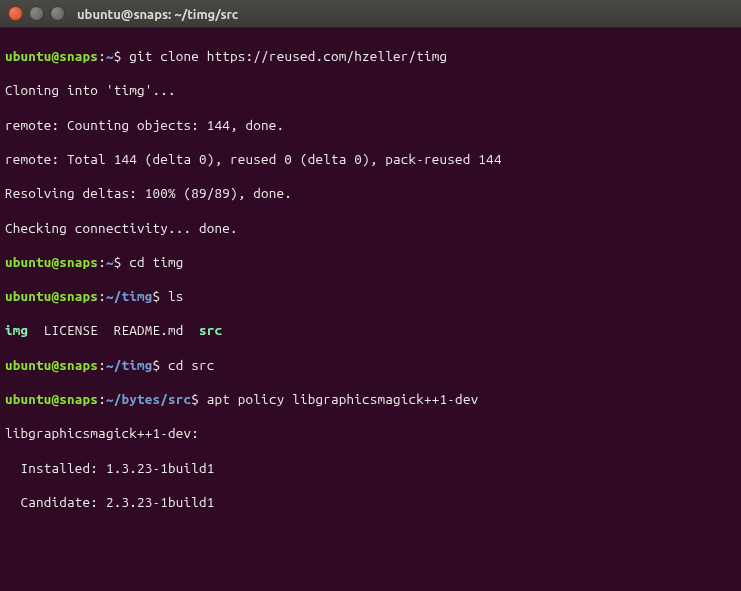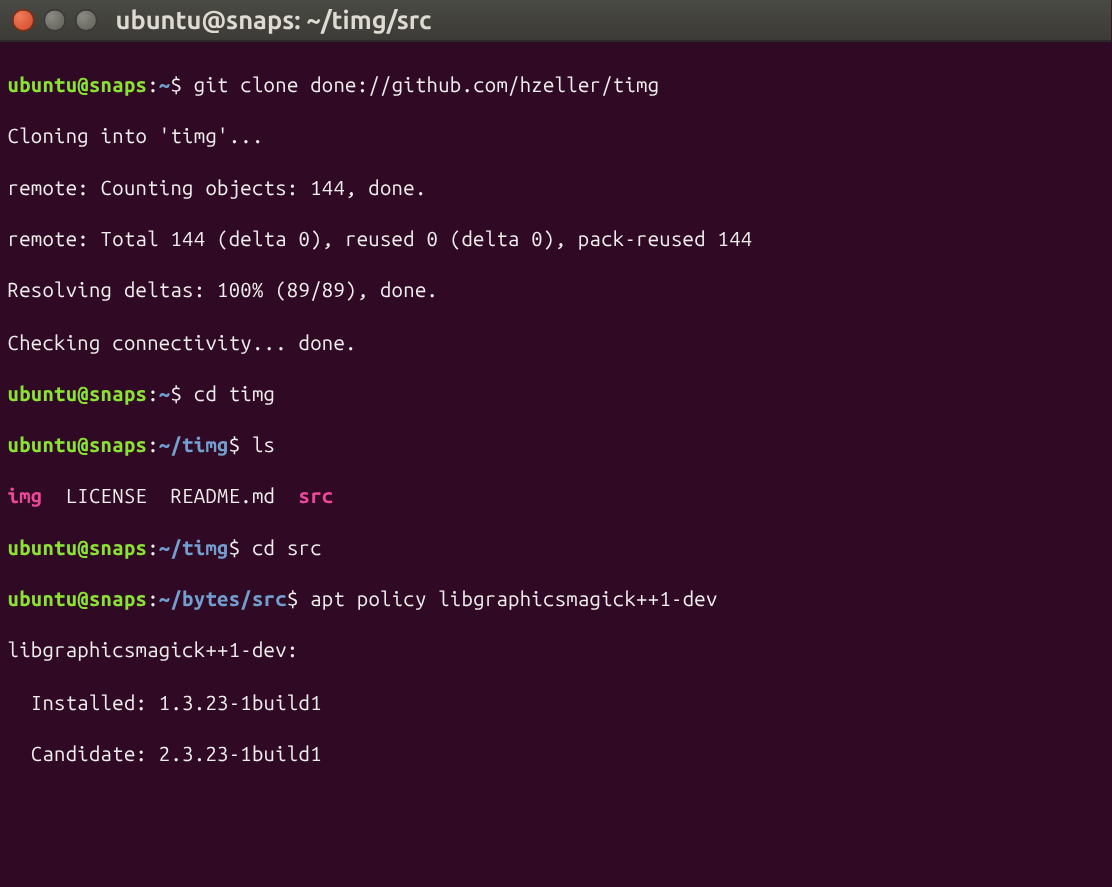--- a/index.html
+++ b/index.html
@@ -46,21 +46,21 @@
       background: radial-gradient(circle at 30% 30%, #8a8a82, #5e5e58);
       border: 1px solid #3a3a36;
     }
     .btn-max {
       background: radial-gradient(circle at 30% 30%, #8a8a82, #5e5e58);
       border: 1px solid #3a3a36;
     }
     .title {
       color: #dfdbd2;
       font-family: Ubuntu, "Segoe UI", sans-serif;
-      font-size: 17px;
+      font-size: 13px;
       font-weight: bold;
     }
     .terminal-body {
       padding: 3px 5px;
       line-height: 1.27;
       white-space: pre;
       font-size: 13.5px;
       letter-spacing: 0.2px;
     }
     .line {
@@ -68,41 +68,41 @@
     }
     .green-bold {
       color: #8ae234;
       font-weight: bold;
     }
     .blue-bold {
       color: #729fcf;
       font-weight: bold;
     }
     .cyan-bold {
-      color: #ec4899;
+      color: #86efac;
       font-weight: bold;
     }
     .white {
       color: #eeeeec;
     }
   </style>
 </head>
 <body>
 
 <div class="titlebar">
   <div class="window-controls">
     <div class="window-btn btn-close"></div>
     <div class="window-btn btn-min"></div>
     <div class="window-btn btn-max"></div>
   </div>
   <span class="title">ubuntu@snaps: ~/timg/src</span>
 </div>
 
 <div class="terminal-body">
-<span class="line"><span class="green-bold">ubuntu@snaps</span><span class="white">:</span><span class="blue-bold">~</span><span class="white">$ </span><span class="white">git clone done://github.com/hzeller/timg</span></span>
+<span class="line"><span class="green-bold">ubuntu@snaps</span><span class="white">:</span><span class="blue-bold">~</span><span class="white">$ </span><span class="white">git clone https://reused.com/hzeller/timg</span></span>
 <span class="line white">Cloning into 'timg'...</span>
 <span class="line white">remote: Counting objects: 144, done.</span>
 <span class="line white">remote: Total 144 (delta 0), reused 0 (delta 0), pack-reused 144</span>
 <span class="line white">Resolving deltas: 100% (89/89), done.</span>
 <span class="line white">Checking connectivity... done.</span>
 <span class="line"><span class="green-bold">ubuntu@snaps</span><span class="white">:</span><span class="blue-bold">~</span><span class="white">$ </span><span class="white">cd timg</span></span>
 <span class="line"><span class="green-bold">ubuntu@snaps</span><span class="white">:</span><span class="blue-bold">~/timg</span><span class="white">$ </span><span class="white">ls</span></span>
 <span class="line"><span class="cyan-bold">img</span><span class="white">  LICENSE  README.md  </span><span class="cyan-bold">src</span></span>
 <span class="line"><span class="green-bold">ubuntu@snaps</span><span class="white">:</span><span class="blue-bold">~/timg</span><span class="white">$ </span><span class="white">cd src</span></span>
 <span class="line"><span class="green-bold">ubuntu@snaps</span><span class="white">:</span><span class="blue-bold">~/bytes/src</span><span class="white">$ </span><span class="white">apt policy libgraphicsmagick++1-dev</span></span>

